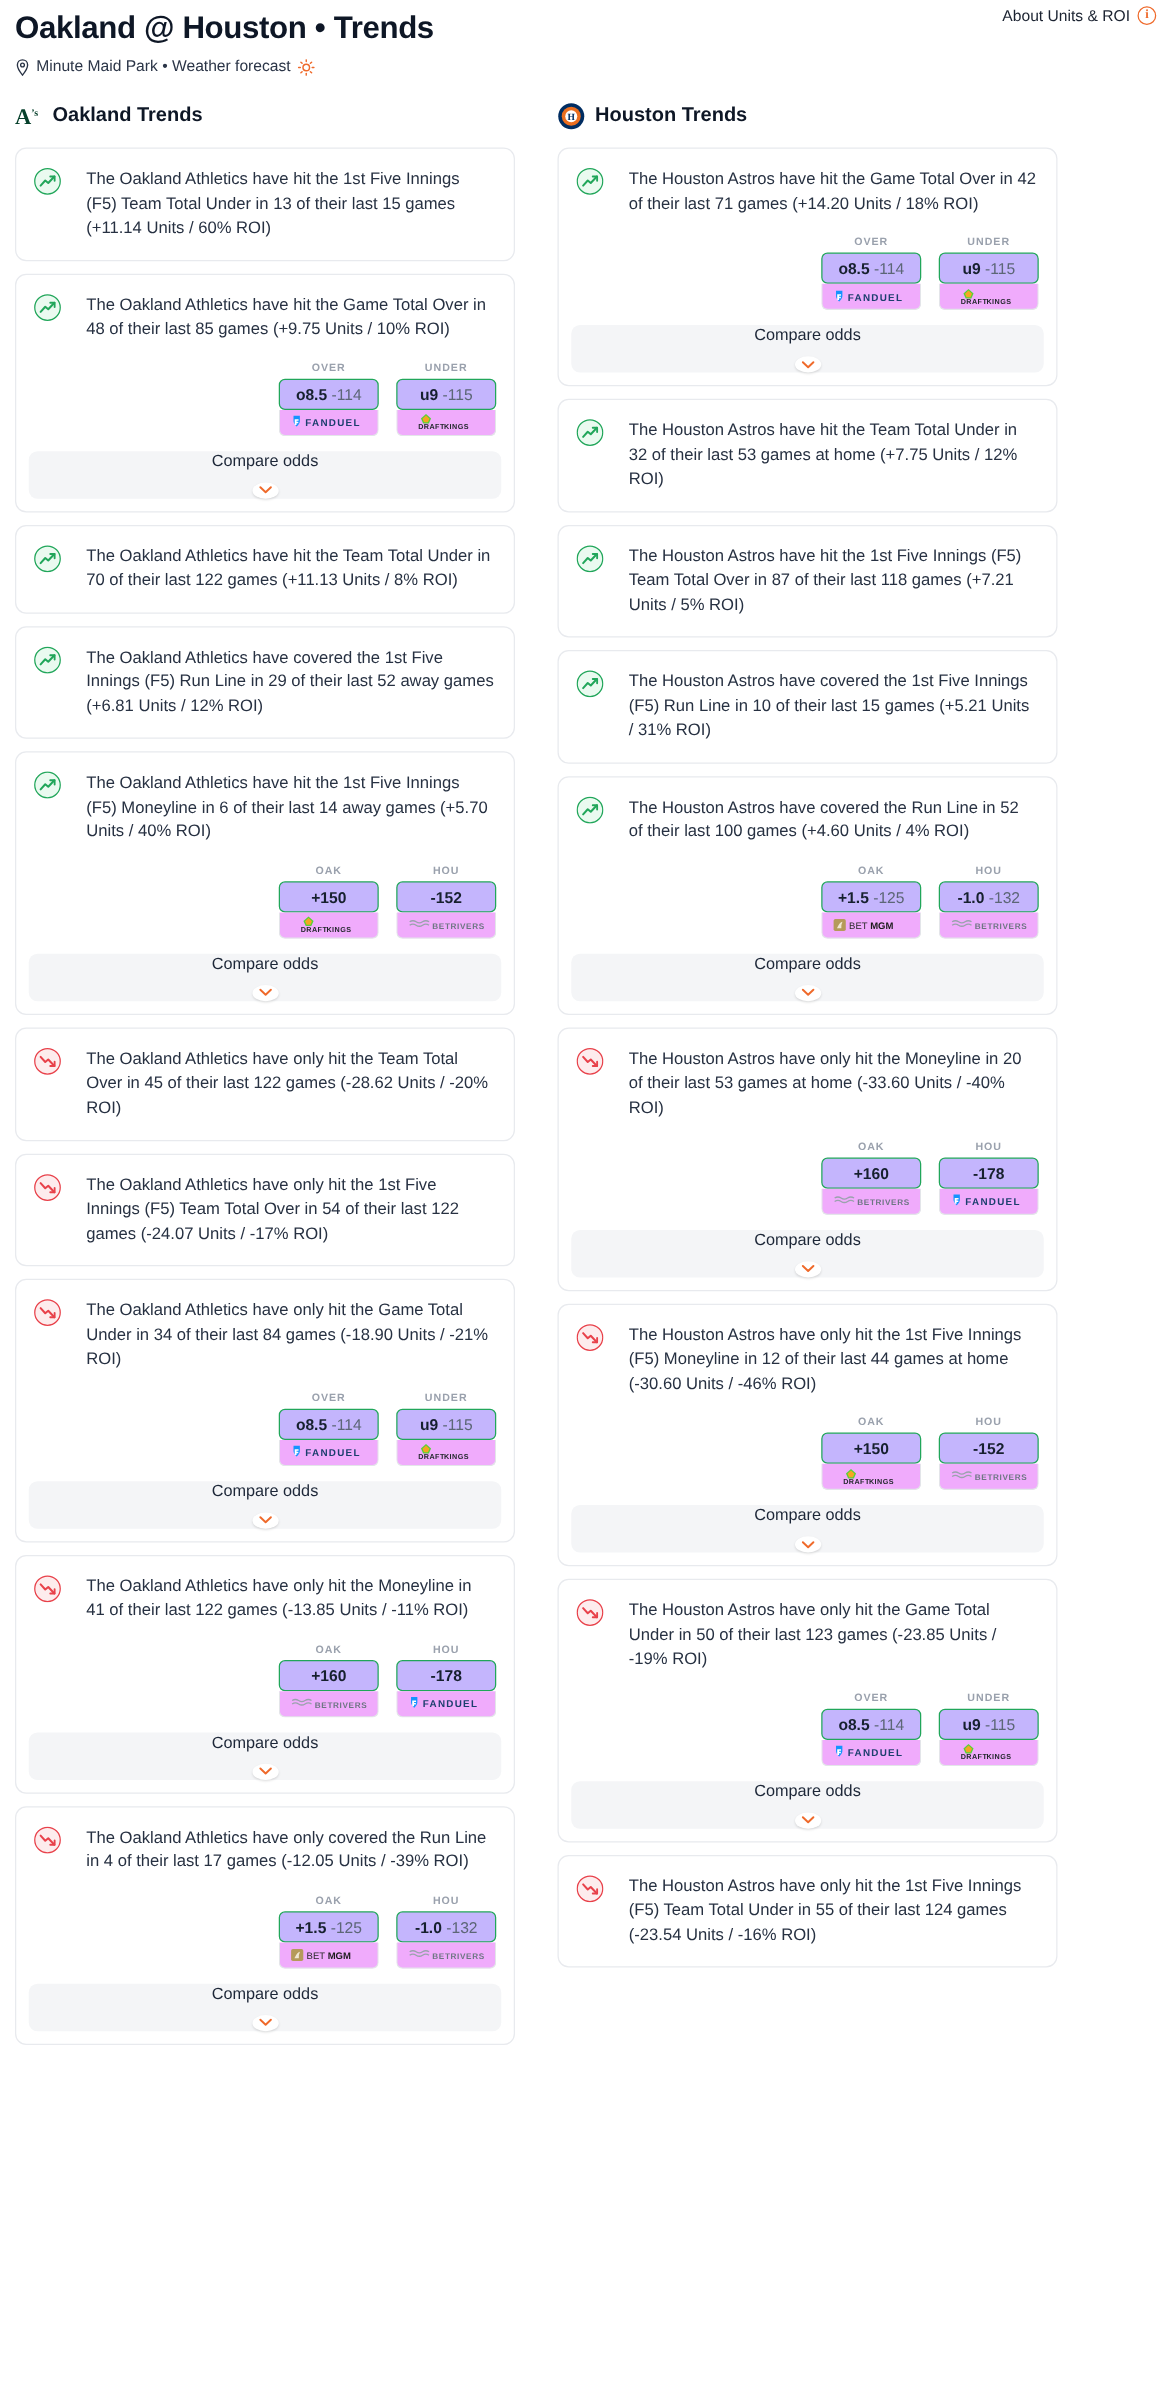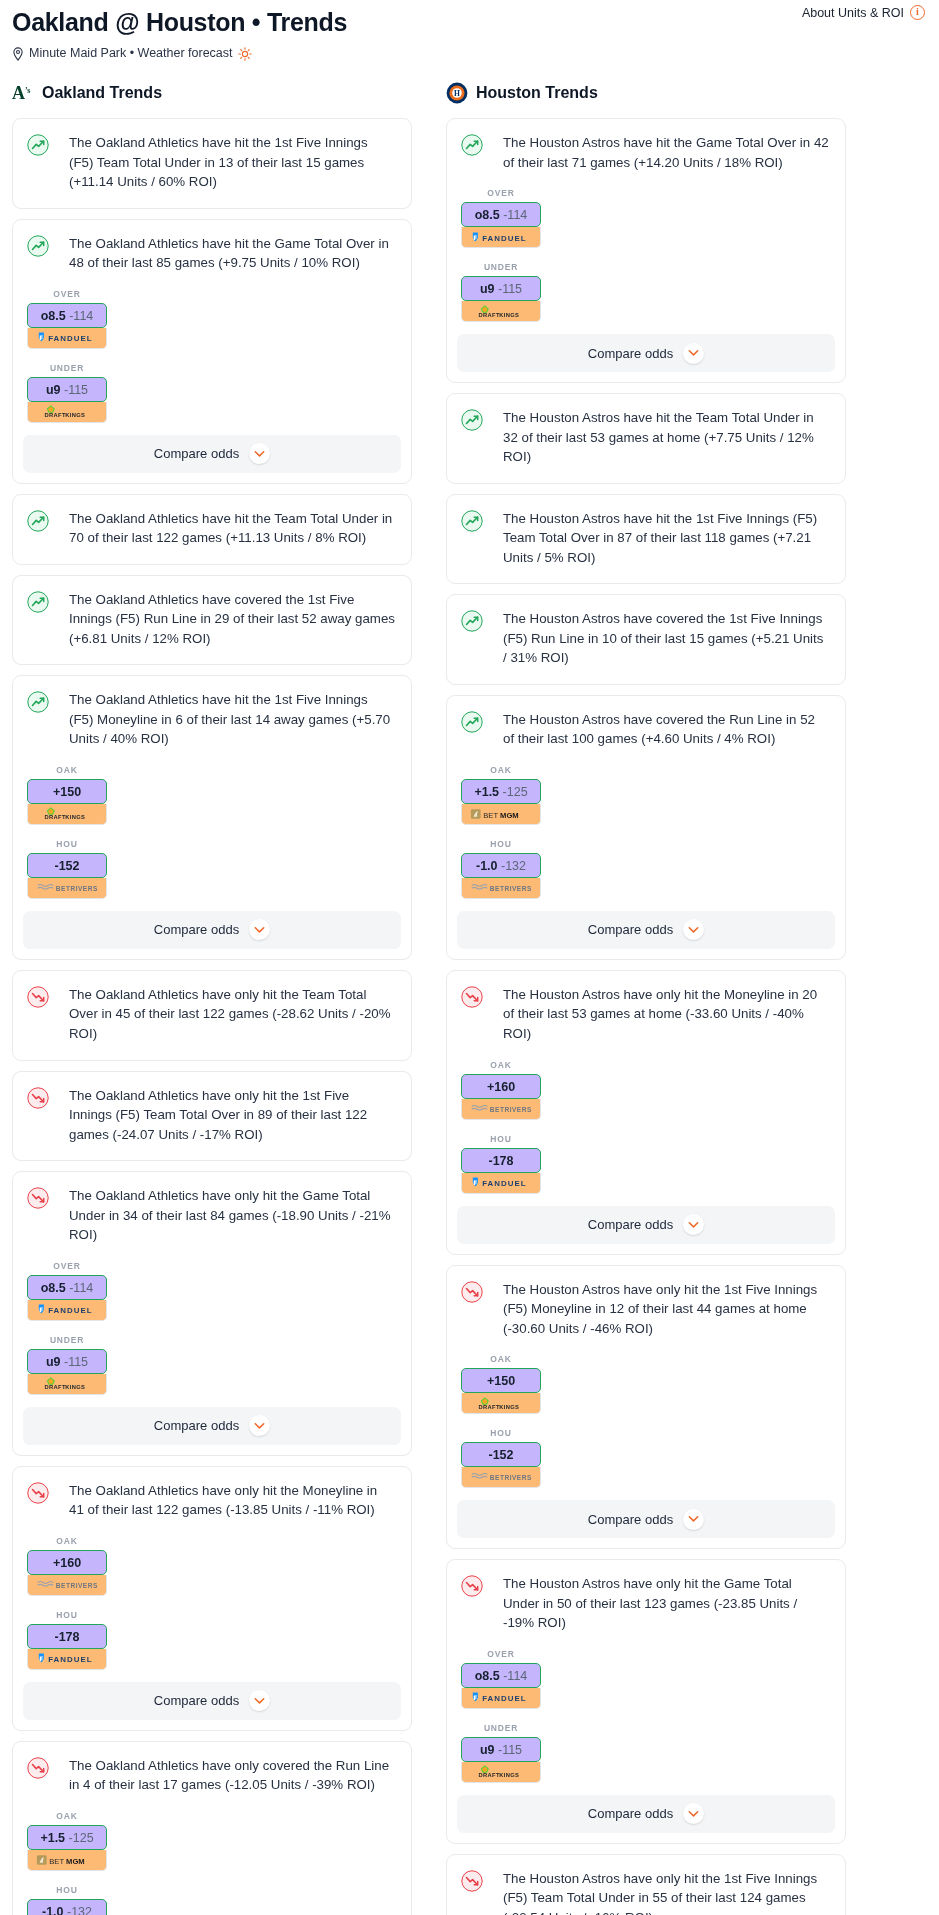--- a/index.html
+++ b/index.html
@@ -82,21 +82,20 @@
     line-height: 1.47;
     color: #273142;
   }
 
   
   .odds-row {
     display: flex;
     justify-content: flex-end;
     gap: 14px;
     padding: 0 14px 12px 14px;
-    flex-direction: column;
   }
   .odds-cell { width: 80px; }
   .odds-label {
     font-size: 8.5px;
     letter-spacing: 0.8px;
     color: #9aa1ad;
     text-align: center;
     margin-bottom: 4px;
     font-weight: bold;
   }
@@ -112,38 +111,39 @@
   .odds-box .line { font-weight: bold; color: #16202e; }
   .odds-box .price { color: #5c6676; }
   .book-box {
     border: 1px solid #e3e5e9;
     border-top: none;
     border-radius: 0 0 5px 5px;
     height: 21px;
     display: flex;
     align-items: center;
     justify-content: center;
-    background: #fdba74;
+    background: #f0abfc;
     cursor: pointer;
   }
   .book-box svg { display: block; }
 
   
   .compare {
     margin: 0 10px 10px 10px;
     background: #f4f5f7;
     border-radius: 7px;
     height: 38px;
     display: flex;
     align-items: center;
     justify-content: center;
     gap: 10px;
     font-size: 13px;
     color: #1d2738;
     cursor: pointer;
+    flex-direction: column;
   }
   .chev-btn {
     width: 21px; height: 21px;
     background: #fff;
     border-radius: 50%;
     display: flex; align-items: center; justify-content: center;
     box-shadow: 0 1px 2px rgba(0,0,0,.13);
   }
 </style>
 </head>
@@ -318,21 +318,21 @@
             <div class="trend-text">The Oakland Athletics have only hit the Team Total Over in 45 of their last 122 games (-28.62 Units / -20% ROI)</div>
           </div>
         </div>
         <div class="card">
           <div class="card-top">
             <span class="trend-icon"><svg viewBox="0 0 22 22" width="22" height="22">
                 <circle cx="11" cy="11" r="10.2" fill="#fdeced" stroke="#e8414a" stroke-width="1"></circle>
                 <path d="M5.5 7.5 L9.2 11.6 L11.6 9.6 L16.5 14.8" fill="none" stroke="#e8414a" stroke-width="1.6" stroke-linecap="round" stroke-linejoin="round"></path>
                 <path d="M13.2 14.8 H16.7 V11.4" fill="none" stroke="#e8414a" stroke-width="1.5" stroke-linecap="round" stroke-linejoin="round"></path>
               </svg></span>
-            <div class="trend-text">The Oakland Athletics have only hit the 1st Five Innings (F5) Team Total Over in 89 of their last 122 games (-24.07 Units / -17% ROI)</div>
+            <div class="trend-text">The Oakland Athletics have only hit the 1st Five Innings (F5) Team Total Over in 54 of their last 122 games (-24.07 Units / -17% ROI)</div>
           </div>
         </div>
         <div class="card">
           <div class="card-top">
             <span class="trend-icon"><svg viewBox="0 0 22 22" width="22" height="22">
                 <circle cx="11" cy="11" r="10.2" fill="#fdeced" stroke="#e8414a" stroke-width="1"></circle>
                 <path d="M5.5 7.5 L9.2 11.6 L11.6 9.6 L16.5 14.8" fill="none" stroke="#e8414a" stroke-width="1.6" stroke-linecap="round" stroke-linejoin="round"></path>
                 <path d="M13.2 14.8 H16.7 V11.4" fill="none" stroke="#e8414a" stroke-width="1.5" stroke-linecap="round" stroke-linejoin="round"></path>
               </svg></span>
             <div class="trend-text">The Oakland Athletics have only hit the Game Total Under in 34 of their last 84 games (-18.90 Units / -21% ROI)</div>

